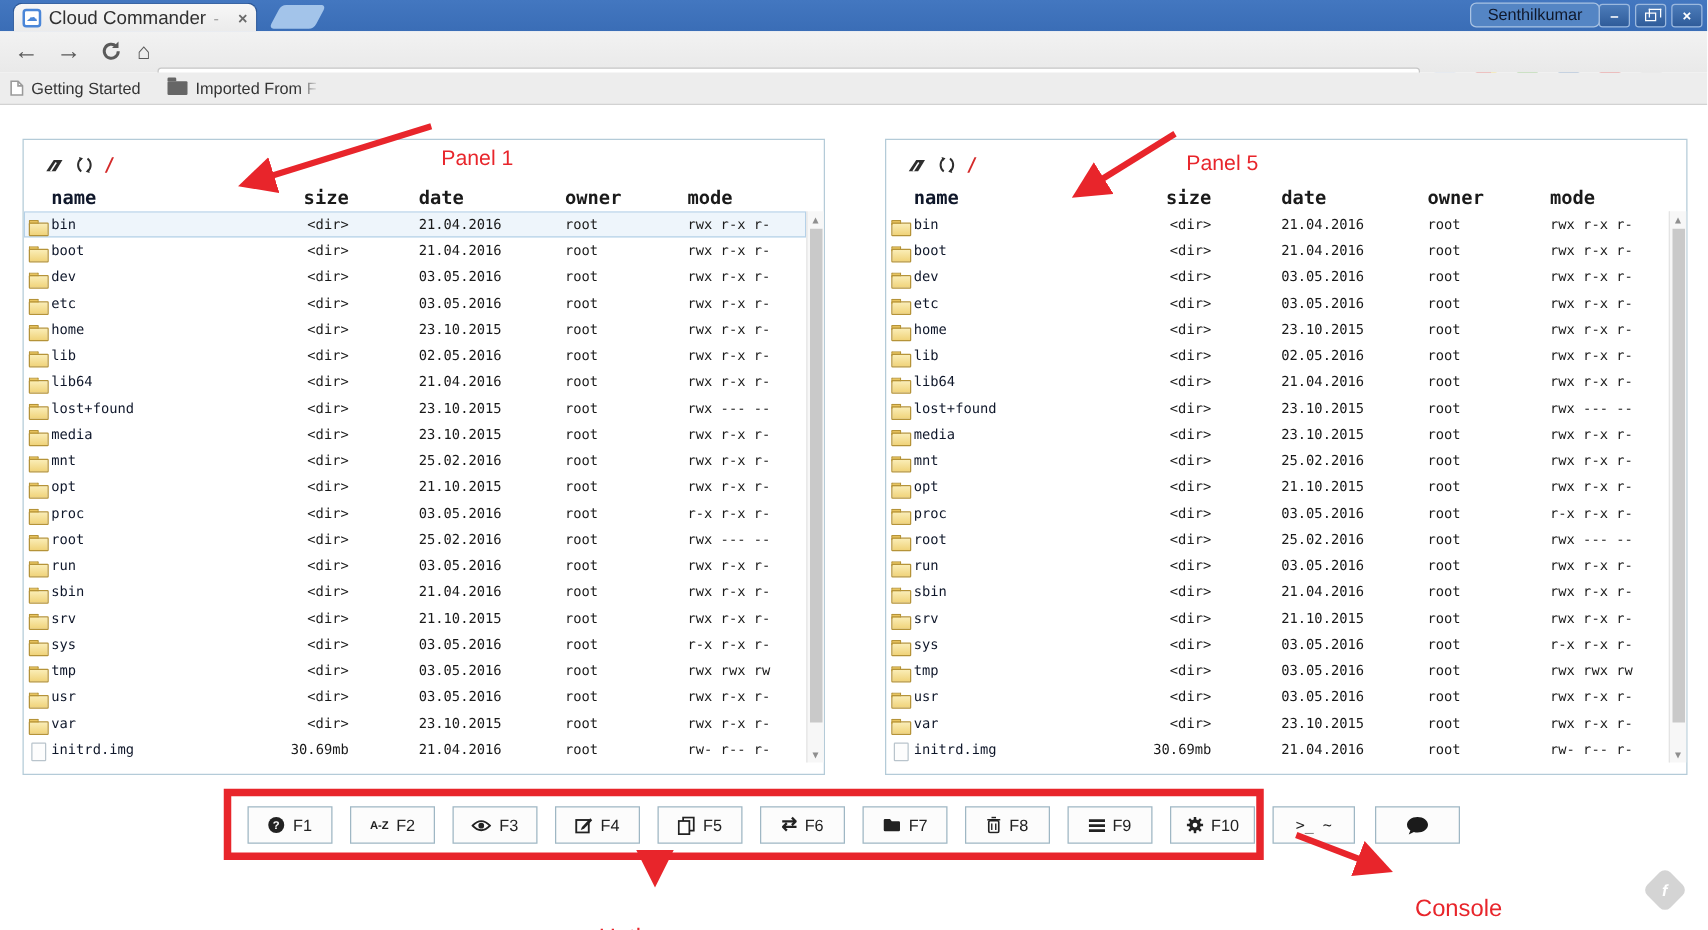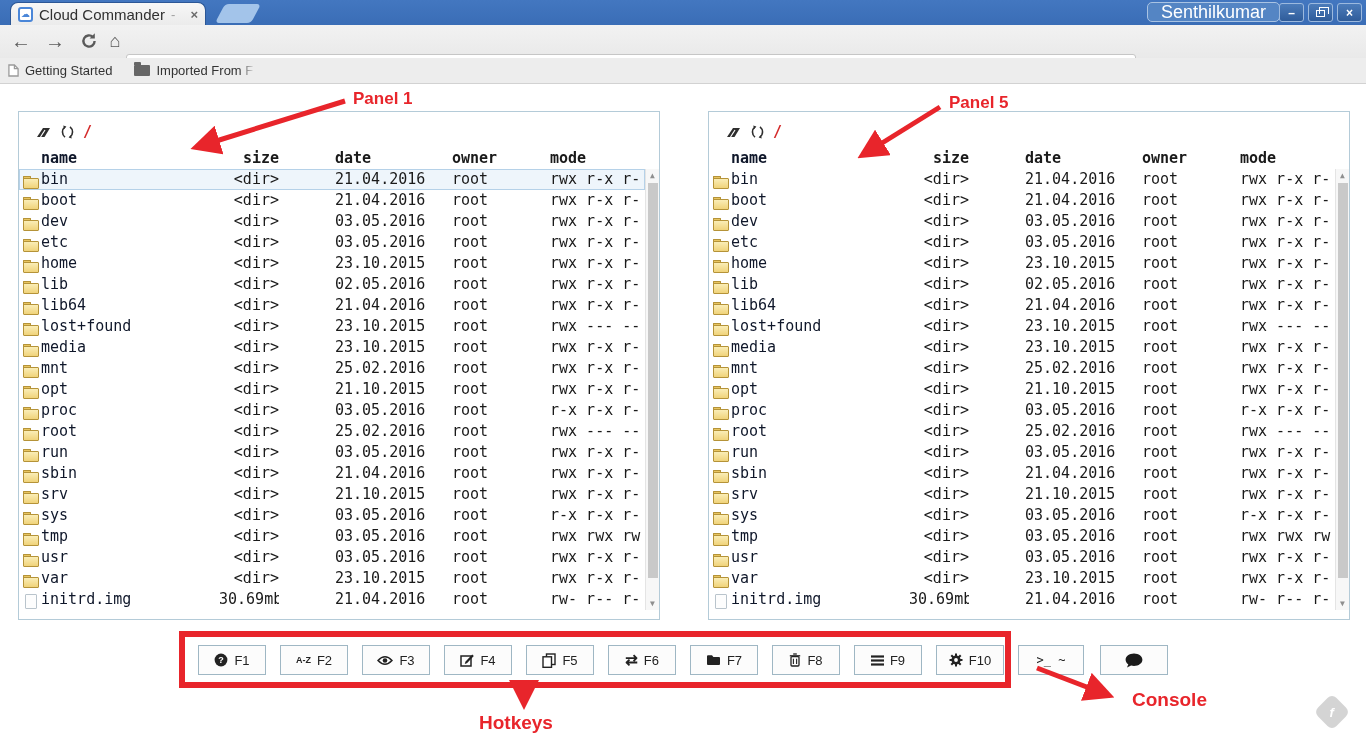--- a/index.html
+++ b/index.html
@@ -15,21 +15,21 @@
          border-radius:8px 8px 0 0; display:flex; align-items:center; padding:0 7px; gap:6px; }
   .tab-cloud { width:15px; height:15px; border:2px solid #4a86d8; border-radius:3px; background:#fff;
                color:#4a86d8; font-size:9px; line-height:11px; text-align:center; flex:none; }
   .tab-title { font-size:15px; color:#303030; white-space:nowrap; overflow:hidden; }
   .tab-suffix { font-size:13px; color:#a0a0a0; }
   .tab-close { margin-left:auto; font-size:13px; color:#6b6b6b; font-weight:bold; cursor:default; }
   .newtab { position:absolute; left:220px; top:4px; width:36px; height:19px; background:#a3c4ea;
             border-radius:4px; transform:skewX(-28deg); }
   .user-badge { position:absolute; right:86px; top:2px; height:20px; padding:0 13px;
                 background:#5485c4; border:1px solid #a9c3e3; border-radius:5px;
-                color:#ffffff; font-size:18px; line-height:18px;margin-left:21px; }
+                color:#0f172a; font-size:13px; line-height:18px;margin-left:21px; }
   .win-controls { position:absolute; right:4px; top:3px; display:flex; gap:4px; }
   .win-btn { width:25px; height:19px; background:linear-gradient(#4c7cba,#2f5c9a);
              border:1px solid #9cb9de; border-radius:3px; color:#fff; display:flex;
              align-items:center; justify-content:center; font-size:12px; font-weight:bold; }
   .glyph-restore { position:relative; width:9px; height:7px; border:1px solid #fff; margin-top:2px; }
   .glyph-restore::before { content:""; position:absolute; left:2px; top:-4px; width:8px; height:6px;
              border:1px solid #fff; border-bottom:none; }
 
   .toolbar { position:absolute; left:0; top:25px; width:1366px; height:33px;
              background:linear-gradient(#f2f2f2,#e9e9e9); }
@@ -64,21 +64,21 @@
 
   
   .panel { position:absolute; top:111px; width:642px; height:509px; background:#fff;
            border:1px solid #b4cbd8; font-family:"DejaVu Sans Mono","Liberation Mono",monospace; }
   .panel-1 { left:18px; } .panel-2 { left:708px; }
   .path-row { position:absolute; left:16px; top:12px; height:16px; display:flex; align-items:center; gap:9px; }
   .path-slash { color:#d42a2a; font-size:15px; font-weight:bold; line-height:14px; }
   .cols-header { position:absolute; left:0; top:36px; right:14px; height:21px; display:flex;
                  font-weight:bold; font-size:15px; line-height:21px; color:#111; padding-left:4px; }
   .rows { position:absolute; left:0; top:57px; right:14px; height:444px; overflow:hidden; }
-  .file-row { display:flex; height:21px; line-height:21px; font-size:15px; padding-left:4px; align-items:flex-end; }
+  .file-row { display:flex; height:21px; line-height:21px; font-size:11px; padding-left:4px; align-items:flex-end; }
   .file-row.selected { background:#eef5fb; box-shadow:inset 0 0 0 1px #b5d1e8; }
   .spacer-icon, .ficon { width:15px; height:21px; margin-right:3px; flex:none; position:relative; }
   .ficon.folder::before { content:""; position:absolute; left:0; top:7px; width:6px; height:3px;
         background:#e9c560; border:1px solid #b59338; border-bottom:none; border-radius:1px 1px 0 0; }
   .ficon.folder::after { content:""; position:absolute; left:0; top:9px; width:14px; height:9px;
         background:linear-gradient(#faedb6,#f0d37a); border:1px solid #b59338; border-radius:1px; }
   .ficon.file::after { content:""; position:absolute; left:2px; top:5px; width:10px; height:13px;
         background:#fdfdfd; border:1px solid #b9c4cc; border-radius:1px; }
   .cell { white-space:nowrap; overflow:hidden; color:#1a1a1a; }
   .c-name  { width:178px; color:#0f172a; }
@@ -101,21 +101,21 @@
   .btn svg { flex:none; }
   .sort-glyph { font-size:9px; font-weight:bold; letter-spacing:0; }
   .swap-glyph { font-size:15px; line-height:14px; font-weight:bold; }
   .console-btn { position:absolute; left:1018px; top:645px; width:66px; height:30px;
                  font-family:"DejaVu Sans Mono",monospace; font-size:12px; }
   .chat-btn { position:absolute; left:1100px; top:645px; width:68px; height:30px; }
 
   
   .red-box { position:absolute; left:179px; top:631px; width:832px; height:57px;
              border:6px solid #e8252b; z-index:40; pointer-events:none; }
-  .ann { position:absolute; color:#e8252b; font-weight:bold; z-index:45; }
+  .ann { position:absolute; color:#e8252b; font-weight:normal; z-index:45;margin-top:28px; }
   .ann-panel1 { left:353px; top:89px; font-size:17px; }
   .ann-panel2 { left:949px; top:93px; font-size:17px; }
   .ann-hotkeys { left:479px; top:712px; font-size:19px; }
   .ann-console { left:1132px; top:689px; font-size:19px; }
   .arrows-overlay { position:absolute; left:0; top:0; width:1366px; height:744px;
                     z-index:44; pointer-events:none; }
 
   .feedly-mini { position:absolute; left:1319px; top:699px; width:26px; height:26px; background:#d4d4d4;
                  border-radius:6px; transform:rotate(45deg); display:flex; align-items:center; justify-content:center; }
   .feedly-mini span { transform:rotate(-45deg); color:#fff; font-weight:bold; font-size:13px; font-style:italic; }

